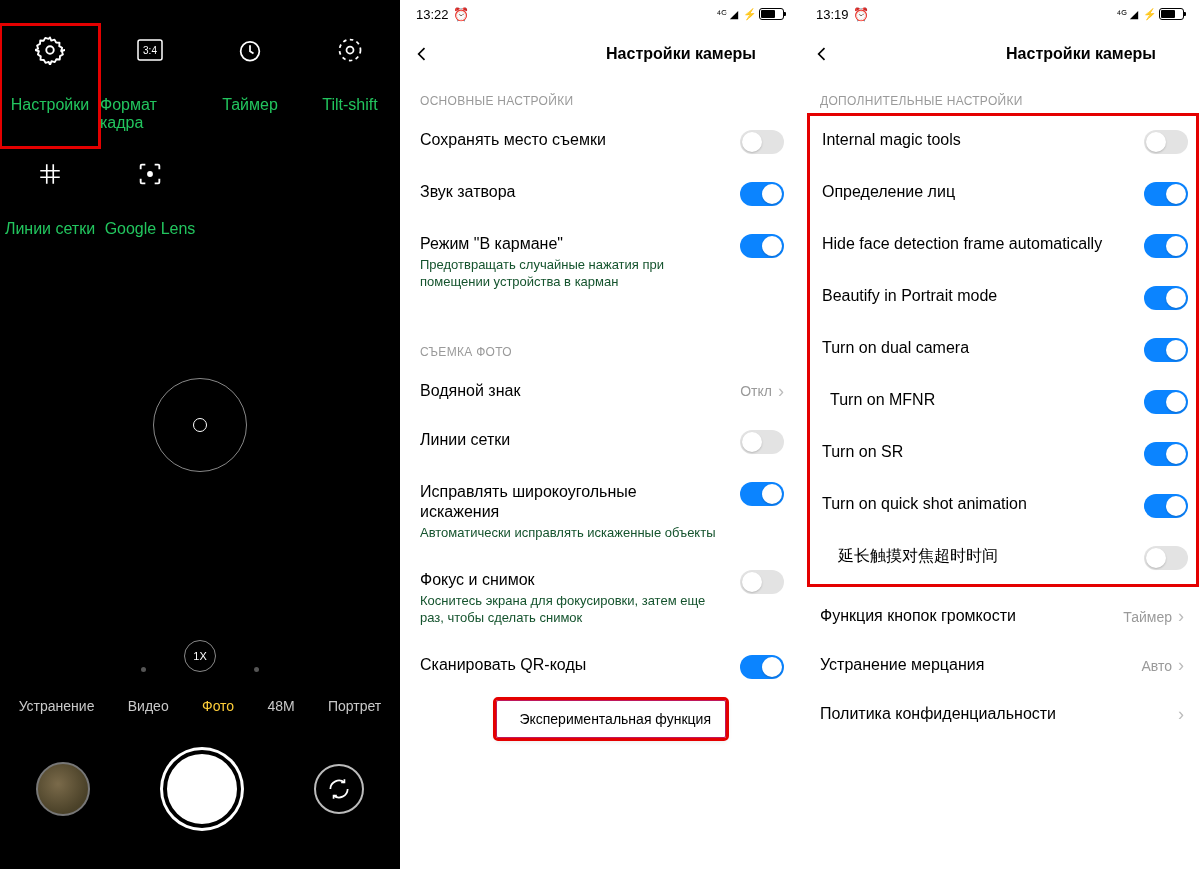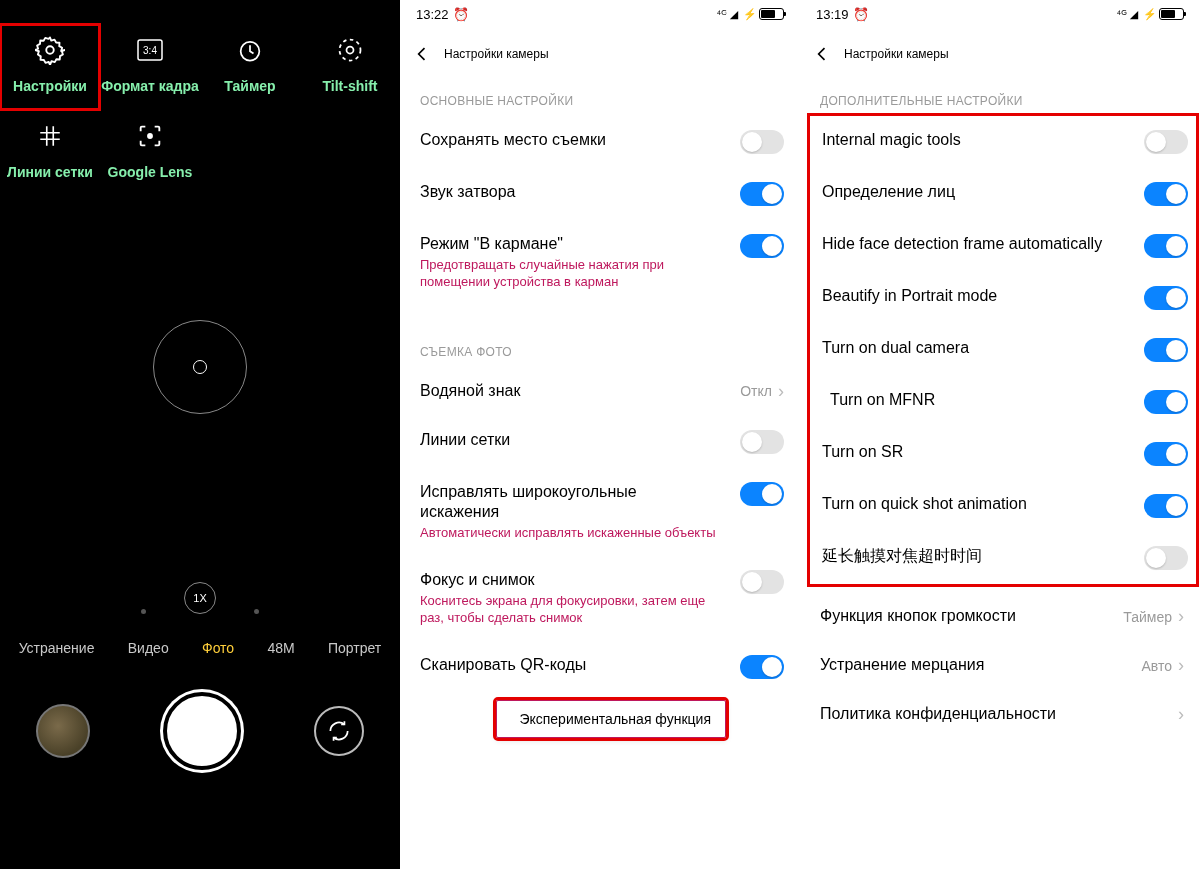--- a/index.html
+++ b/index.html
@@ -11,40 +11,40 @@
   .status { height: 28px; display: flex; align-items: center; justify-content: space-between; padding: 0 16px; font-size: 13px; color: #000; }
   .status .left { display: flex; align-items: center; gap: 5px; }
   .status .right { display: flex; align-items: center; gap: 5px; font-size: 11px; }
   .batt { display: inline-flex; align-items: center; gap: 2px; }
   .batt-shell { width: 25px; height: 12px; border: 1px solid #000; border-radius: 3px; position: relative; }
   .batt-shell::after { content:""; position:absolute; right:-3px; top:3px; width:2px; height:4px; background:#000; border-radius:0 1px 1px 0; }
   .batt-fill { position:absolute; left:1px; top:1px; bottom:1px; width:60%; background:#000; border-radius:1px; }
   
   .header { display:flex; align-items:center; height: 52px; padding: 0 12px; }
   .back { width: 32px; display:flex; align-items:center; justify-content:flex-start; font-size: 22px; }
-  .title { flex:1; text-align:left; font-size: 12px; font-weight: 400; color:#000; }
+  .title { flex:1; text-align:right; font-size: 16px; font-weight: 700; color:#000; }
   .title-spacer { width: 32px; }
   
   .section-h { color:#9a9a9a; font-size: 12px; padding: 14px 20px 8px 20px; letter-spacing: .3px; }
   .row { display:flex; align-items:flex-start; padding: 14px 0 14px 20px; }
   .row .txt { flex:1; padding-right: 10px; }
   .row .label { font-size: 16px; color:#000; line-height:1.3; }
-  .row .sub { font-size: 13px; color:#be185d; margin-top: 2px; line-height:1.3; }
+  .row .sub { font-size: 13px; color:#14532d; margin-top: 2px; line-height:1.3; }
   .row .ctrl { width: 70px; display:flex; align-items:center; justify-content:flex-end; padding-right: 16px; }
   .row .value { color:#9a9a9a; font-size:14px; margin-right:6px; }
   .chev { color:#bcbcbc; font-size:18px; }
   .toggle { width:44px; height:24px; border-radius:12px; background:#e3e3e3; position:relative; }
   .toggle::after { content:""; position:absolute; top:2px; left:2px; width:20px; height:20px; background:#fff; border-radius:50%; box-shadow:0 1px 2px rgba(0,0,0,.2); transition:none; }
   .toggle.on { background:#0b84ff; }
   .toggle.on::after { left:22px; }
   
   .cam-grid { display:grid; grid-template-columns: repeat(4, 1fr); gap: 0; padding: 24px 0 8px 0; }
-  .cam-item { display:flex; flex-direction:column; align-items:center; justify-content:flex-start; gap:10px; padding: 8px 0 16px 0; }
+  .cam-item { display:flex; flex-direction:column; align-items:center; justify-content:flex-start; gap:28px; padding: 8px 0 16px 0; }
   .cam-item .ic { width:36px; height:36px; display:flex; align-items:center; justify-content:center; color:#fff; }
-  .cam-item .lab { font-size:14px; color:#86efac;font-weight:bold; }
+  .cam-item .lab { font-size:16px; color:#22c55e; }
   .cam-item.highlight { outline:3px solid #e40000; outline-offset:-2px; }
   .viewfinder { position:relative; height: 420px; background:#000; }
   .vf-ring { position:absolute; top:116px; left:50%; transform:translateX(-50%); width:94px; height:94px; border:1px solid #888; border-radius:50%; display:flex; align-items:center; justify-content:center; }
   .vf-center { width:14px; height:14px; border:1.5px solid #fff; border-radius:50%; }
   .zoombar { position:absolute; left:50%; transform:translateX(-50%); bottom:10px; display:flex; align-items:flex-end; gap:38px; }
   .zoom-dot { width:5px; height:5px; border-radius:50%; background:#555; }
   .zoom-pill { width:32px; height:32px; border:1px solid #888; border-radius:50%; display:flex; align-items:center; justify-content:center; font-size:11px; color:#fff; }
   .modes { display:flex; justify-content:space-around; padding:16px 2px; font-size:14px; color:#c9c9c9; }
   .modes .mode.active { color:#ffcf3a; }
   .bottombar { display:flex; align-items:center; justify-content:space-around; padding: 20px 0 30px 0; }
@@ -353,21 +353,21 @@
             </div>
         </div>
         <div class="row" style="padding-left:12px">
           <div class="txt">
               <div class="label">Turn on quick shot animation</div>
             </div>
           <div class="ctrl" style="padding-right:8px">
               <div class="toggle on"></div>
             </div>
         </div>
-        <div class="row" style="padding-left:12px">
+        <div class="row" style="padding-left:28px">
           <div class="txt">
               <div class="label">延长触摸对焦超时时间</div>
             </div>
           <div class="ctrl" style="padding-right:8px">
               <div class="toggle"></div>
             </div>
         </div>
       </div>
 
       <div style="height:8px"></div>

